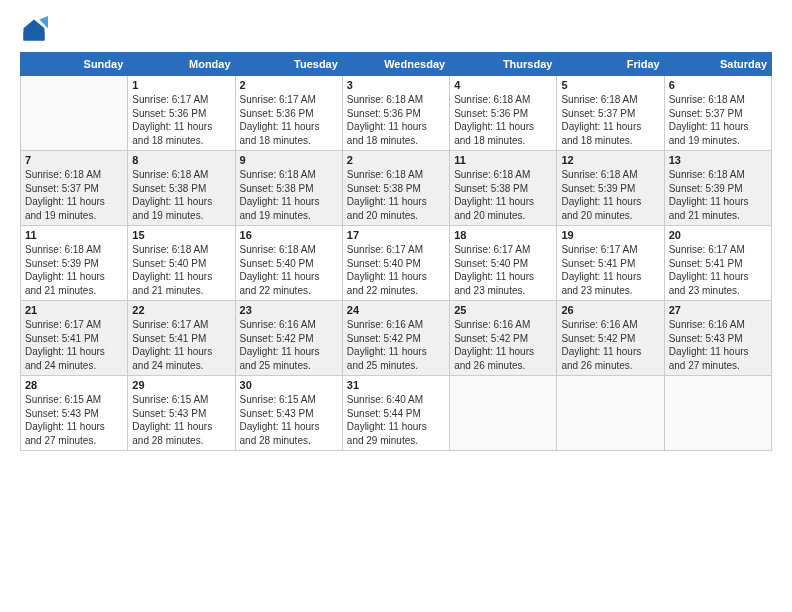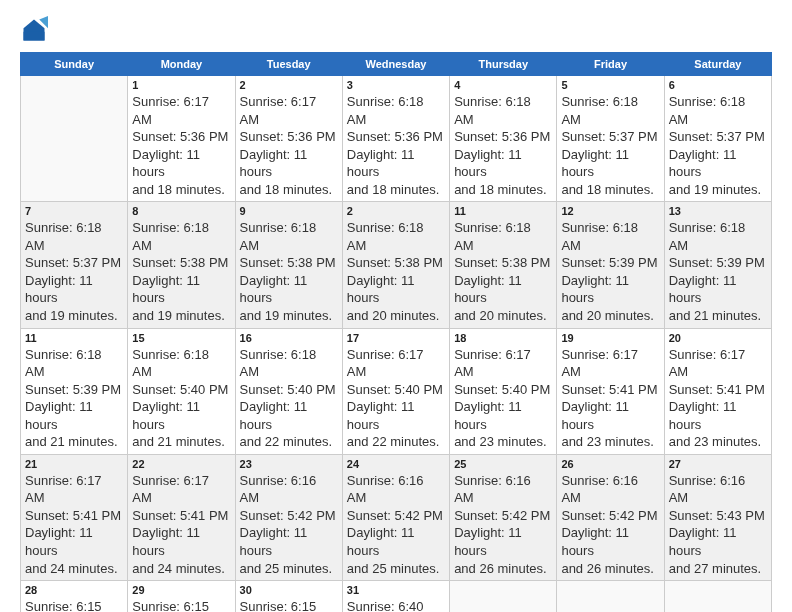--- a/index.html
+++ b/index.html
@@ -55,21 +55,21 @@
     }
     .calendar {
       width: 100%;
       border-collapse: collapse;
       font-size: 10px;
     }
     .calendar th {
       background: #2a6dbd;
       color: #fff;
       padding: 5px 4px;
-      text-align: center;
+      text-align: right;
       font-size: 11px;
       font-weight: bold;
       border: 1px solid #2a6dbd;
       margin-top: 24px;
     }
     .calendar td {
       border: 1px solid #ccc;
       vertical-align: top;
       padding: 3px 4px;
       width: calc(100% / 7);
@@ -77,21 +77,21 @@
       height: 68px;
     }
     .day-num {
       font-weight: bold;
       font-size: 11px;
       color: #222;
       display: block;
       margin-bottom: 2px;
     }
     .day-info {
-      font-size: 13px;
+      font-size: 10px;
       color: #333;
       line-height: 1.35;
     }
     .empty-cell {
       background: #f9f9f9;
     }
     .row-shaded td {
       background: #f0f0f0;
     }
   </style>

